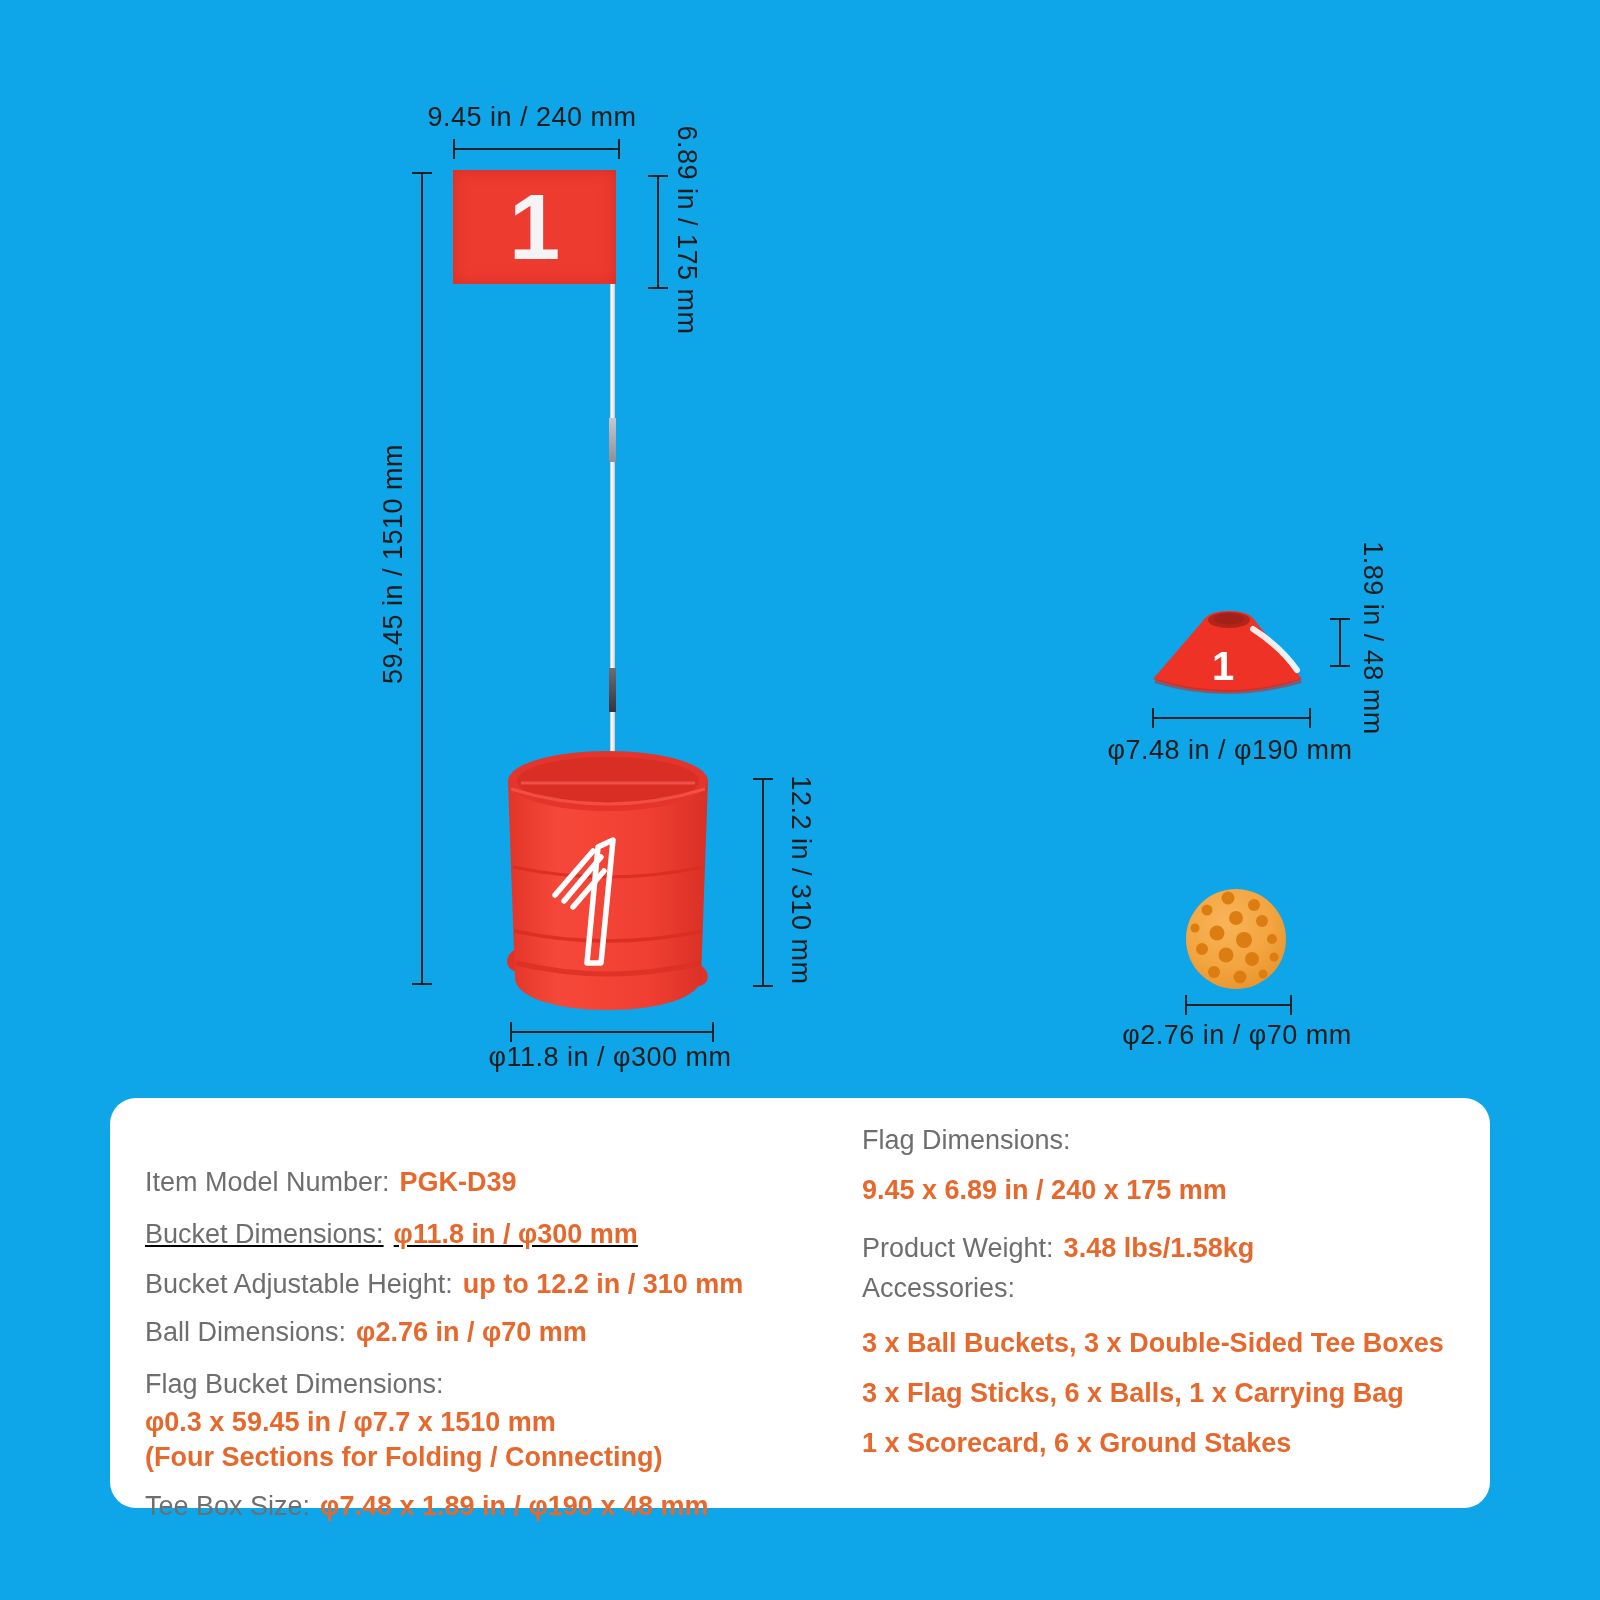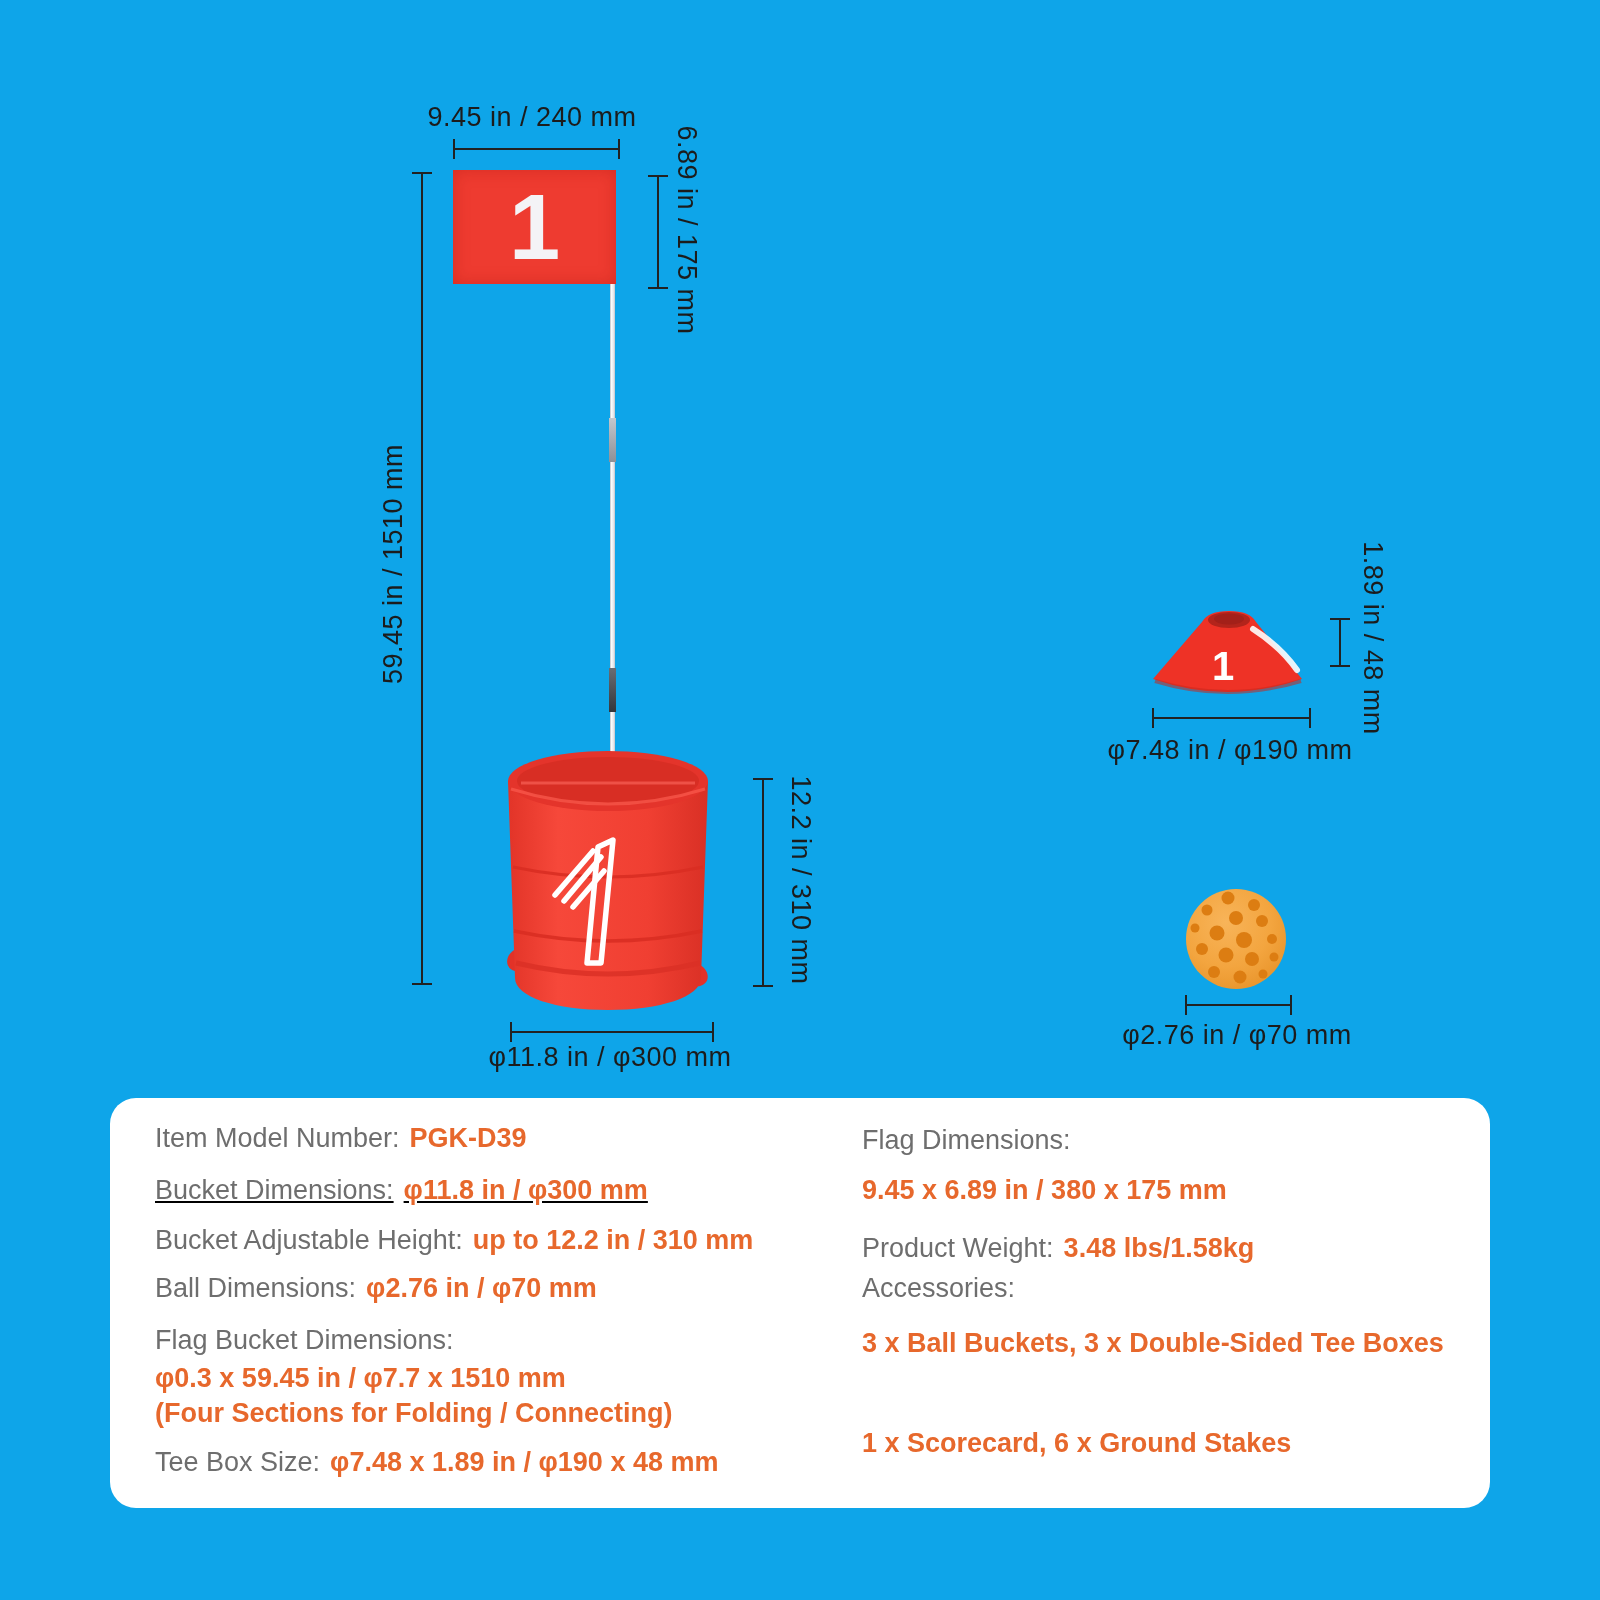--- a/index.html
+++ b/index.html
@@ -29,21 +29,21 @@
   .joint-2{top:668px;height:44px;background:linear-gradient(#6a6d74,#33363c);}
 
   .gfx{position:absolute;}
 
   
   .panel{position:absolute;left:110px;top:1098px;width:1380px;height:410px;background:#ffffff;border-radius:26px;}
   .spec-line{position:absolute;font-size:27px;line-height:34px;white-space:nowrap;}
   .spec-line .lbl{color:#6E6E6E;}
   .spec-line .val{color:#E7682C;font-weight:700;margin-left:10px;}
   .spec-line .val.solo{margin-left:0;}
-  .col-left{left:45px;}
+  .col-left{left:35px;margin-top:44px;}
   .col-right{left:752px;}
 </style>
 </head>
 <body>
 
 <div class="stage">
 
   <div class="dim-label" style="left:532px;top:117px;">9.45 in / 240 mm</div>
   <div class="dim-h" style="left:453px;top:139px;width:163px;"></div>
 
@@ -170,29 +170,32 @@
       <span class="val solo">(Four Sections for Folding / Connecting)</span>
     </div>
     <div class="spec-line col-left" style="top:347px;">
       <span class="lbl">Tee Box Size:</span><span class="val">φ7.48 x 1.89 in / φ190 x 48 mm</span>
     </div>
 
     <div class="spec-line col-right" style="top:25px;">
       <span class="lbl">Flag Dimensions:</span>
     </div>
     <div class="spec-line col-right" style="top:75px;">
-      <span class="val solo">9.45 x 6.89 in / 380 x 175 mm</span>
+      <span class="val solo">9.45 x 6.89 in / 240 x 175 mm</span>
     </div>
     <div class="spec-line col-right" style="top:125px;margin-top:8px;">
       <span class="lbl">Product Weight:</span><span class="val">3.48 lbs/1.58kg</span>
     </div>
     <div class="spec-line col-right" style="top:173px;">
       <span class="lbl">Accessories:</span>
     </div>
     <div class="spec-line col-right" style="top:228px;">
       <span class="val solo">3 x Ball Buckets, 3 x Double-Sided Tee Boxes</span>
     </div>
+    <div class="spec-line col-right" style="top:278px;">
+      <span class="val solo">3 x Flag Sticks, 6 x Balls, 1 x Carrying Bag</span>
+    </div>
     <div class="spec-line col-right" style="top:328px;">
       <span class="val solo">1 x Scorecard, 6 x Ground Stakes</span>
     </div>
 
   </div>
 </div>
 
 </body></html>

